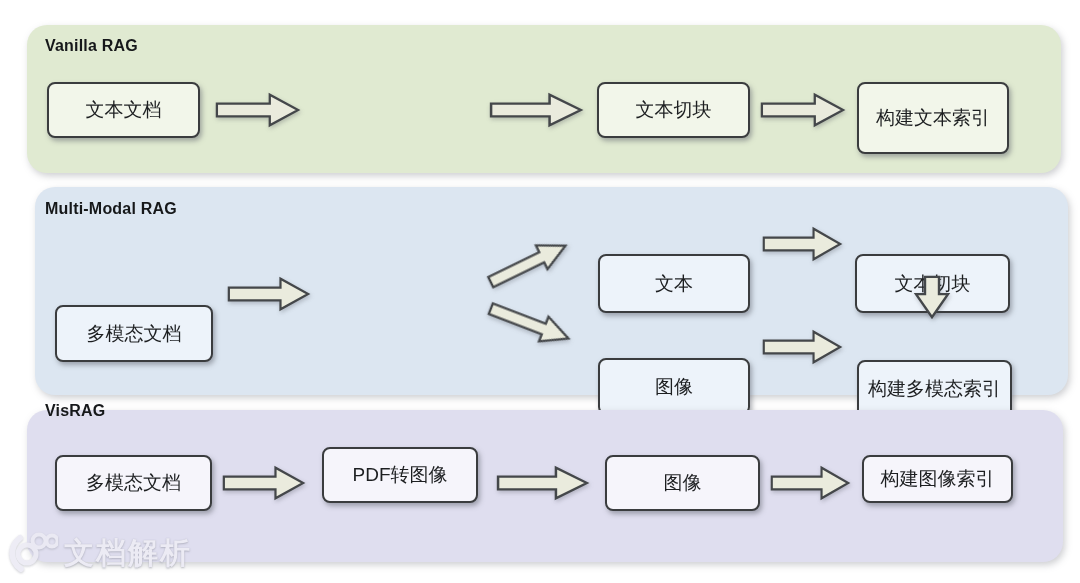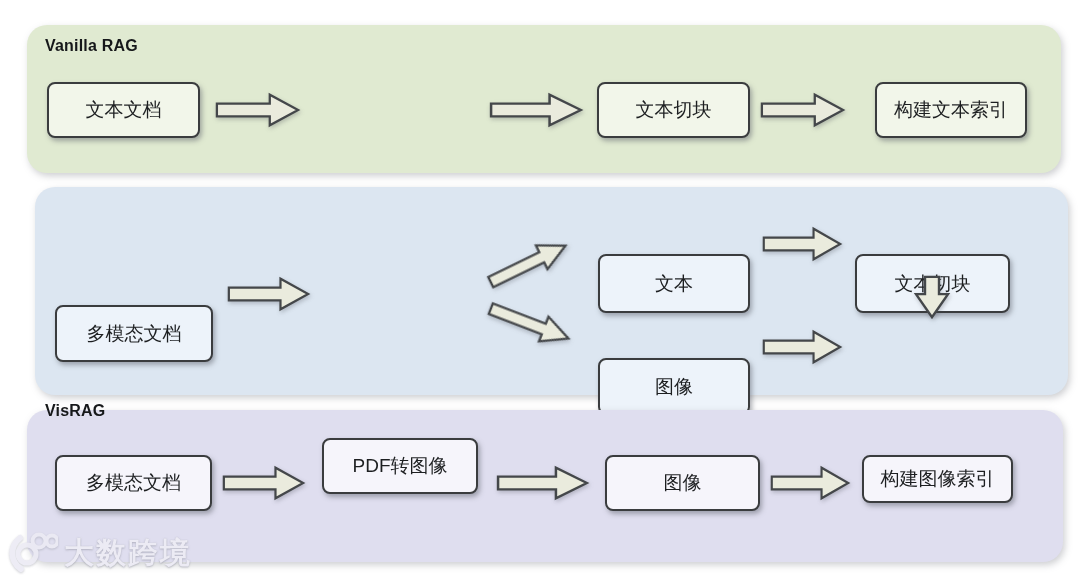--- a/index.html
+++ b/index.html
@@ -42,38 +42,40 @@
 </head>
 <body>
 
 <div class="page">
 
   <div class="panel panel-green"></div>
   <div class="panel-title" style="left:45px;top:37px">Vanilla RAG</div>
 
   <div class="node fill-green" style="left:47px;top:82px;width:153px;height:56px">文本文档</div>
   <div class="node fill-green" style="left:597px;top:82px;width:153px;height:56px">文本切块</div>
-  <div class="node fill-green" style="left:875px;top:82px;width:152px;height:56px">构建文本索引</div>
+  <div class="node fill-green" style="left:857px;top:82px;width:152px;height:72px">构建文本索引</div>
 
   <svg class="arrow" style="left:215px;top:92px;width:85px;height:36px" viewBox="0 0 90 40" preserveAspectRatio="none">
       <polygon points="2,13 58,13 58,3 88,20 58,37 58,27 2,27"></polygon>
     </svg>
   <svg class="arrow" style="left:489px;top:92px;width:94px;height:36px" viewBox="0 0 90 40" preserveAspectRatio="none">
       <polygon points="2,13 58,13 58,3 88,20 58,37 58,27 2,27"></polygon>
     </svg>
   <svg class="arrow" style="left:760px;top:92px;width:85px;height:36px" viewBox="0 0 90 40" preserveAspectRatio="none">
       <polygon points="2,13 58,13 58,3 88,20 58,37 58,27 2,27"></polygon>
     </svg>
 
   <div class="panel panel-blue"></div>
+  <div class="panel-title" style="left:45px;top:200px">Multi-Modal RAG</div>
 
   <div class="node fill-blue" style="left:55px;top:265px;width:158px;height:57px">多模态文档</div>
   <div class="node fill-blue" style="left:598px;top:214px;width:152px;height:59px">文本</div>
   <div class="node fill-blue" style="left:855px;top:214px;width:155px;height:59px">文本切块</div>
   <div class="node fill-blue" style="left:598px;top:318px;width:152px;height:57px">图像</div>
+  <div class="node fill-blue" style="left:857px;top:320px;width:155px;height:58px">构建多模态索引</div>
 
   <svg class="arrow" style="left:227px;top:276px;width:83px;height:36px" viewBox="0 0 90 40" preserveAspectRatio="none">
       <polygon points="2,13 58,13 58,3 88,20 58,37 58,27 2,27"></polygon>
     </svg>
   <svg class="arrow diag-up" style="left:489px;top:268px;width:88px;height:30px" viewBox="0 0 90 32" preserveAspectRatio="none">
       <polygon points="2,10 60,10 60,2 87,16 60,30 60,22 2,22"></polygon>
     </svg>
   <svg class="arrow diag-down" style="left:489px;top:293px;width:88px;height:30px" viewBox="0 0 90 32" preserveAspectRatio="none">
       <polygon points="2,10 60,10 60,2 87,16 60,30 60,22 2,22"></polygon>
     </svg>
@@ -84,37 +86,37 @@
       <polygon points="2,13 58,13 58,3 88,20 58,37 58,27 2,27"></polygon>
     </svg>
   <svg class="arrow" style="left:914px;top:275px;width:36px;height:44px" viewBox="0 0 36 46" preserveAspectRatio="none">
       <polygon points="11,2 25,2 25,20 34,20 18,44 2,20 11,20"></polygon>
     </svg>
 
   <div class="panel panel-purple"></div>
   <div class="panel-title" style="left:45px;top:402px">VisRAG</div>
 
   <div class="node fill-purple" style="left:55px;top:455px;width:157px;height:56px">多模态文档</div>
-  <div class="node fill-purple" style="left:322px;top:438px;width:156px;height:56px">PDF转图像</div>
+  <div class="node fill-purple" style="left:322px;top:447px;width:156px;height:56px">PDF转图像</div>
   <div class="node fill-purple" style="left:605px;top:455px;width:155px;height:56px">图像</div>
   <div class="node fill-purple" style="left:862px;top:455px;width:151px;height:48px">构建图像索引</div>
 
   <svg class="arrow" style="left:222px;top:465px;width:83px;height:36px" viewBox="0 0 90 40" preserveAspectRatio="none">
       <polygon points="2,13 58,13 58,3 88,20 58,37 58,27 2,27"></polygon>
     </svg>
   <svg class="arrow" style="left:496px;top:465px;width:93px;height:36px" viewBox="0 0 90 40" preserveAspectRatio="none">
       <polygon points="2,13 58,13 58,3 88,20 58,37 58,27 2,27"></polygon>
     </svg>
   <svg class="arrow" style="left:770px;top:465px;width:80px;height:36px" viewBox="0 0 90 40" preserveAspectRatio="none">
       <polygon points="2,13 58,13 58,3 88,20 58,37 58,27 2,27"></polygon>
     </svg>
 
   <div class="watermark">
     <svg class="watermark-logo" width="52" height="46" viewBox="0 0 52 46">
       <path d="M14 8 C4 16 3 30 15 39" fill="none" stroke="#ecebf4" stroke-width="6" stroke-linecap="round"></path>
       <circle cx="21" cy="24" r="9" fill="none" stroke="#ecebf4" stroke-width="5"></circle>
       <circle cx="33" cy="11" r="6.5" fill="none" stroke="#ecebf4" stroke-width="4"></circle>
       <circle cx="46" cy="11" r="5.5" fill="none" stroke="#ecebf4" stroke-width="4"></circle>
     </svg>
-    <span class="watermark-text">大数跨境</span>
+    <span class="watermark-text">文档解析</span>
   </div>
 
 </div>
 
 </body></html>

